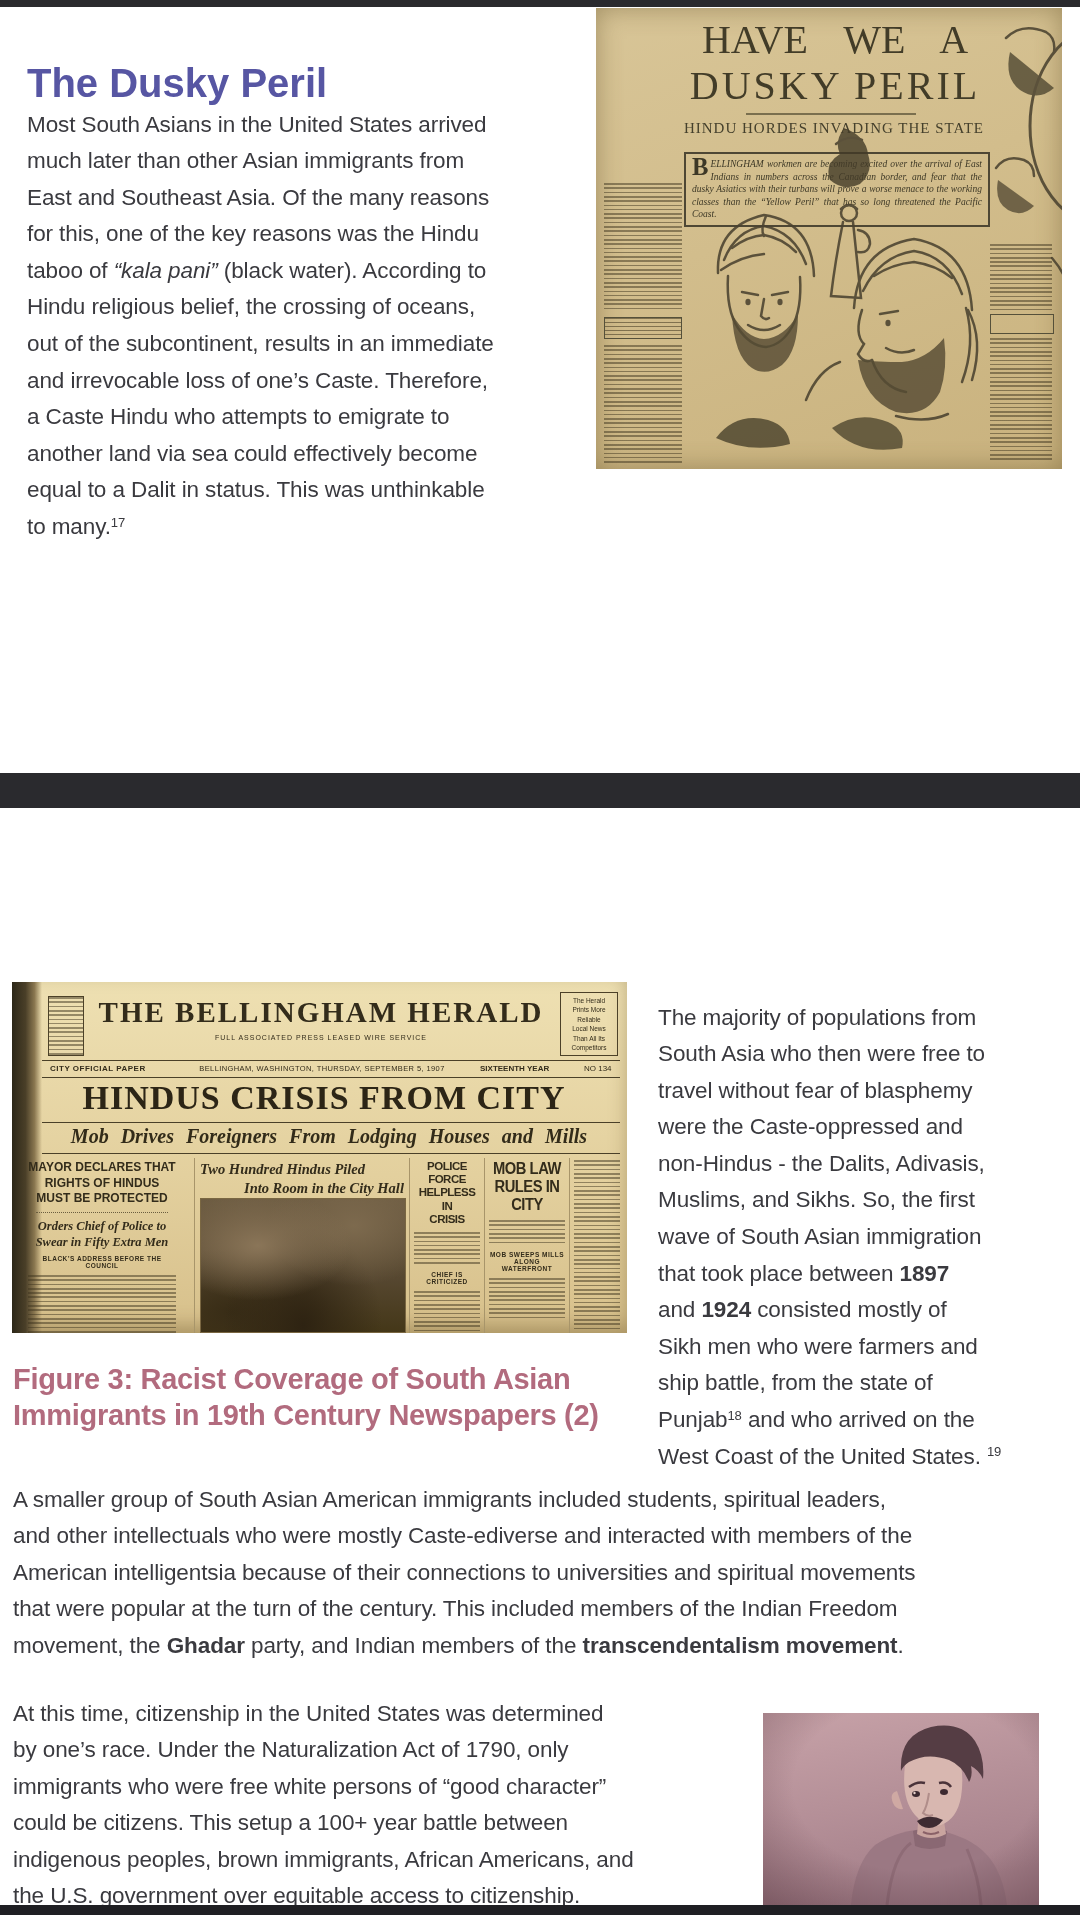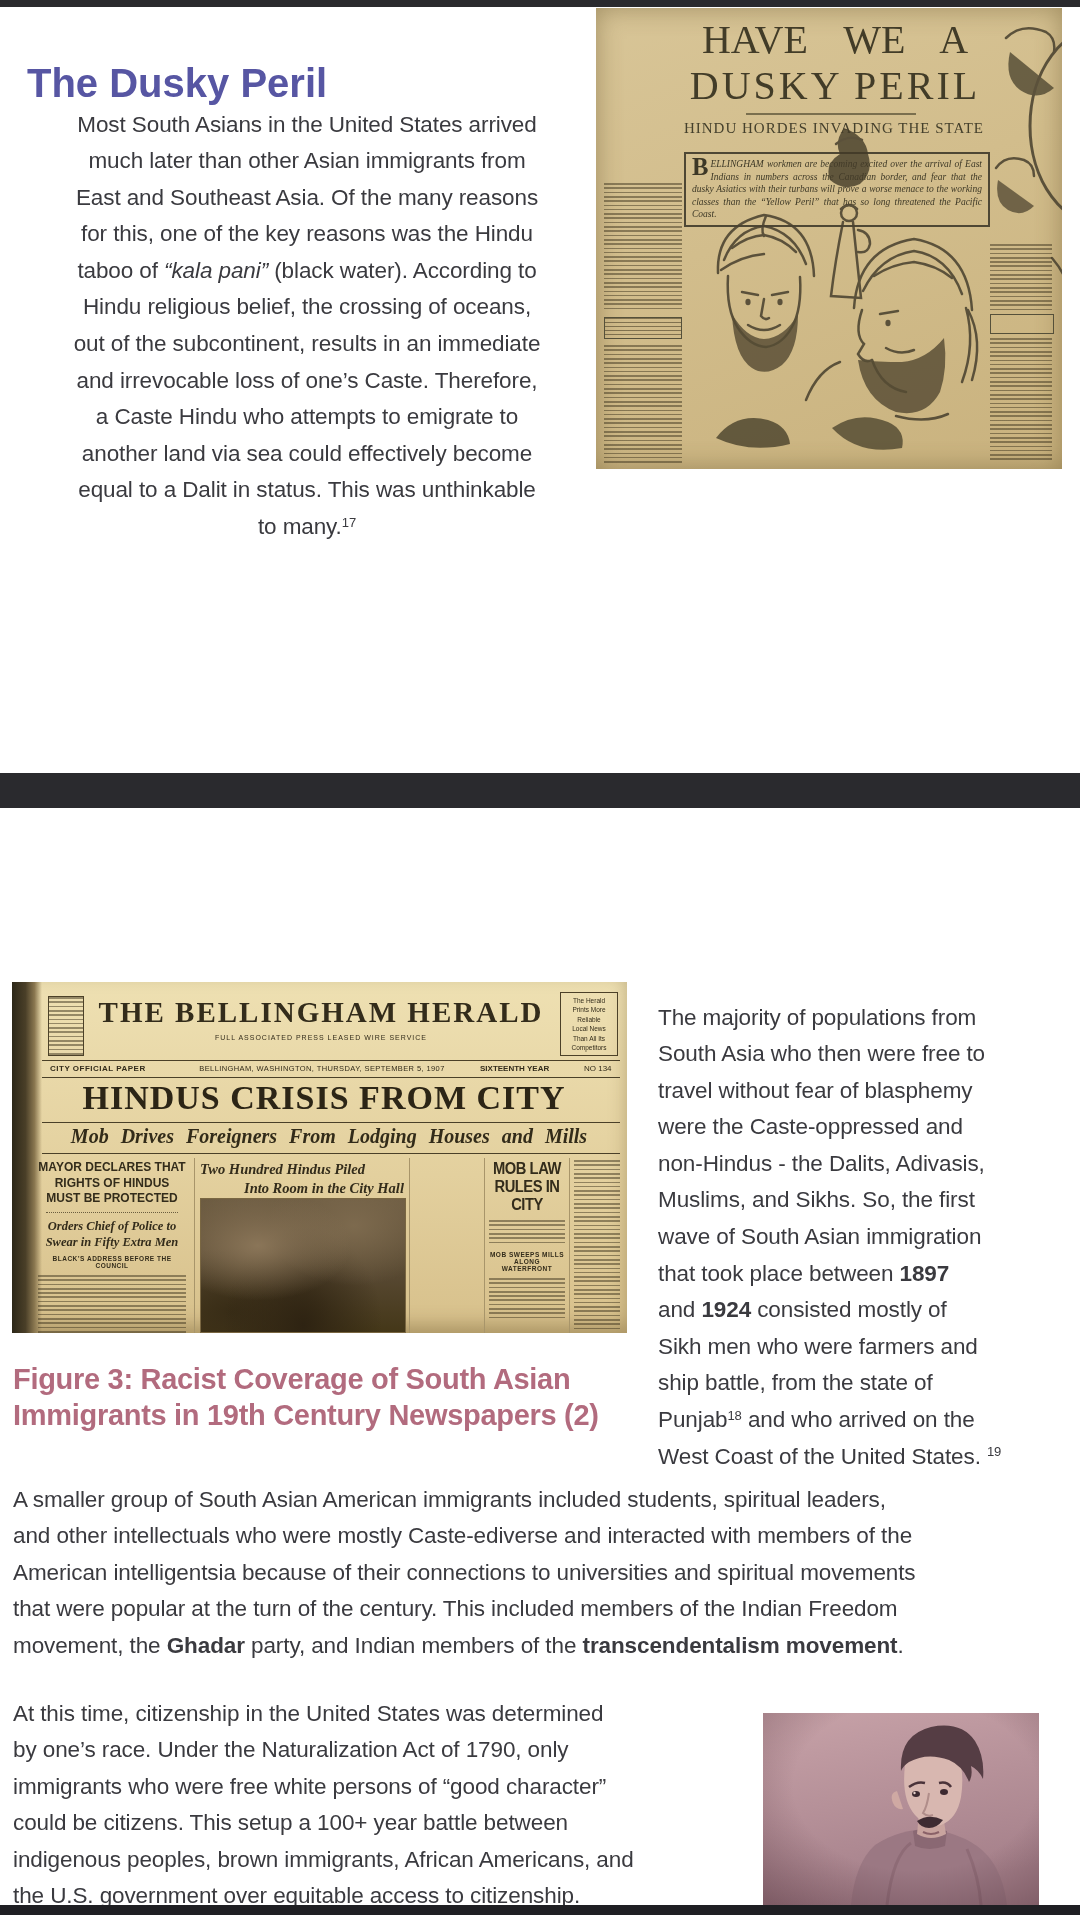--- a/index.html
+++ b/index.html
@@ -7,21 +7,21 @@
         font-family:"Liberation Sans",sans-serif;color:#3a3a3f;}
   .band{position:absolute;left:0;width:1080px;}
   #band-top{top:0;height:7px;background:#2a2a2e;}
   #band-mid{top:773px;height:35px;background:#2a2a2e;}
   #band-bottom{top:1905px;height:10px;background:#1f1f23;}
 
   #page-title{position:absolute;left:27px;top:34px;font-size:40px;font-weight:600;
               letter-spacing:0px;color:#5756a3;}
   .bodytext{font-size:22.5px;line-height:36.6px;color:#3a3a3f;white-space:pre-line;
             letter-spacing:-0.1px;}
-  #intro{position:absolute;left:27px;top:84px;width:560px;text-align:center;}
+  #intro{position:absolute;left:27px;top:84px;width:560px;}
   #mid-column{position:absolute;left:658px;top:977px;width:440px;}
   #para-smaller{position:absolute;left:13px;top:1459px;width:1060px;}
   #para-citizen{position:absolute;left:13px;top:1673px;width:750px;}
   sup{font-size:0.58em;line-height:0;position:relative;top:-0.55em;vertical-align:baseline;}
   em{font-style:italic;}
   b{font-weight:bold;}
 
   #figure-caption{position:absolute;left:13px;top:1362px;width:660px;font-size:29px;
                   font-weight:bold;line-height:35.5px;color:#b26b7e;white-space:pre-line;
                   letter-spacing:-0.3px;}
@@ -75,21 +75,21 @@
   #np2-dateline{left:160px;top:82px;width:300px;text-align:center;font-size:7.5px;letter-spacing:.4px;}
   #np2-yeartag{left:468px;top:82px;font-size:8px;font-weight:bold;}
   #np2-notag{left:572px;top:82px;font-size:8px;}
   #np2-headline{left:16px;top:97px;width:592px;text-align:center;
        font-family:"Liberation Serif",serif;font-weight:bold;font-size:34px;letter-spacing:1px;
        color:#2c2516;}
   #np2-subheadline{left:26px;top:143px;width:582px;text-align:center;
        font-family:"Liberation Serif",serif;font-weight:bold;font-style:italic;font-size:20px;
        word-spacing:7px;color:#322b19;}
   .np2-sep{top:176px;width:1px;height:175px;background:#a8956a;}
-  #np2-col1{left:26px;top:178px;width:148px;}
+  #np2-col1{left:16px;top:178px;width:148px;}
   .np2-h1{font-size:12px;font-weight:bold;line-height:1.3;text-align:center;white-space:pre-line;}
   .np2-dotted{border-top:1px dotted #6b5e40;margin:5px 8px;}
   .np2-ital{font-family:"Liberation Serif",serif;font-style:italic;font-weight:bold;font-size:12.5px;
        line-height:1.3;text-align:center;white-space:pre-line;}
   .np2-tinyhead{font-size:6.5px;font-weight:bold;letter-spacing:.5px;text-align:center;margin-top:5px;}
   #np2-col2h{left:188px;top:178px;width:206px;font-family:"Liberation Serif",serif;
        font-style:italic;font-weight:bold;font-size:14.5px;line-height:1.3;}
   #np2-col2h .indent{padding-left:44px;display:block;}
   #np2-photo{left:188px;top:216px;width:206px;height:135px;border:1px solid #7a6742;
        box-sizing:border-box;
@@ -230,20 +230,28 @@
       <div class="np2-tinyhead">BLACK’S ADDRESS BEFORE THE COUNCIL</div>
       <div class="flines npfl" style="height:58px;"></div>
     </div>
     <div class="np2-abs np2-sep" style="left:182px;"></div>
     <div class="np2-abs" id="np2-col2h">
       <span>Two Hundred Hindus Piled</span>
       <span class="indent">Into Room in the City Hall</span>
     </div>
     <div class="np2-abs" id="np2-photo"></div>
     <div class="np2-abs np2-sep" style="left:397px;"></div>
+    <div class="np2-abs" id="np2-col3">
+      <div class="np2-cond">POLICE FORCE
+HELPLESS IN
+CRISIS</div>
+      <div class="flines npfl" style="height:34px;"></div>
+      <div class="np2-tinyhead">CHIEF IS CRITICIZED</div>
+      <div class="flines npfl" style="height:48px;"></div>
+    </div>
     <div class="np2-abs np2-sep" style="left:472px;"></div>
     <div class="np2-abs" id="np2-col4">
       <div class="np2-cond2">MOB LAW
 RULES IN
 CITY</div>
       <div class="flines npfl" style="height:26px;"></div>
       <div class="np2-tinyhead" style="white-space:pre-line;">MOB SWEEPS MILLS
 ALONG WATERFRONT</div>
       <div class="flines npfl" style="height:40px;"></div>
     </div>

